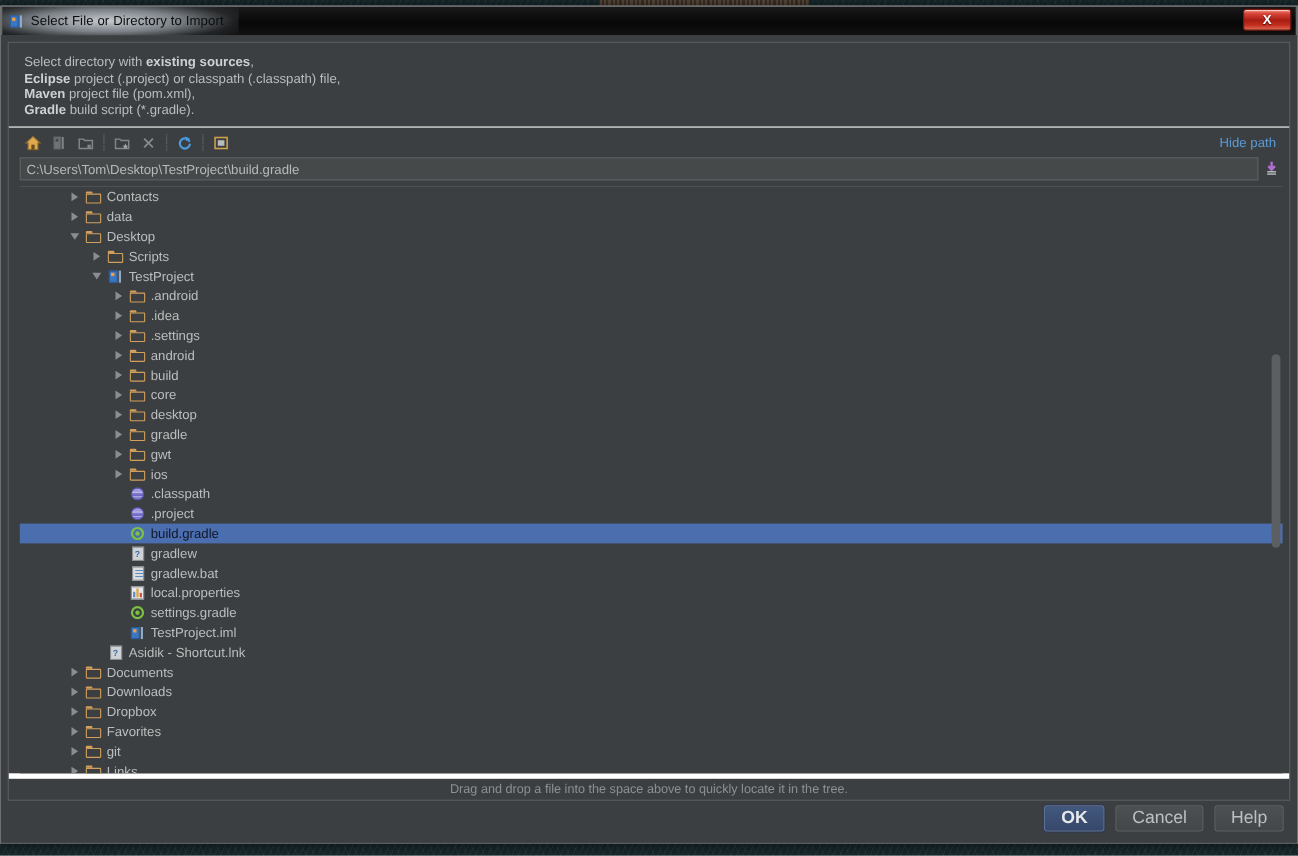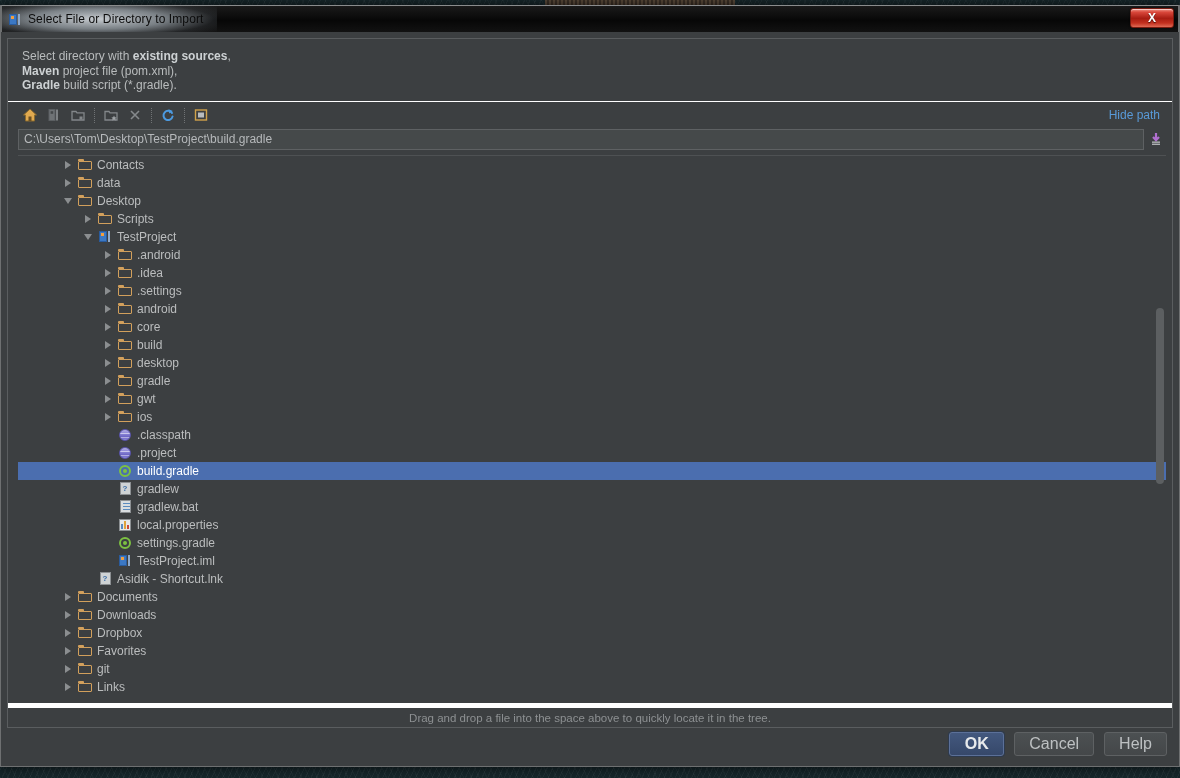--- a/index.html
+++ b/index.html
@@ -236,21 +236,21 @@
     display: flex;
     align-items: center;
     height: 18px;
     font-size: 12px;
     color: #bbbdbe;
     white-space: nowrap;
     cursor: default;
   }
   .row.selected {
     background: #4b6eaf;
-    color: #ffffff;
+    color: #0f172a;
     margin-left: -10px;
     padding-left: 10px;
     margin-right: -6px;
   }
   .twisty {
     width: 16px; height: 16px;
     flex: none;
     display: flex;
     align-items: center;
     justify-content: center;
@@ -483,20 +483,23 @@
       </div>
     </div>
 
     <div id="dialog-body">
 
       <div id="content-panel">
 
         <div id="description">
           <div>
             <span>Select directory with </span><b>existing sources</b><span>,</span>
+          </div>
+          <div>
+            <b>Eclipse</b><span> project (.project) or classpath (.classpath) file,</span>
           </div>
           <div>
             <b>Maven</b><span> project file (pom.xml),</span>
           </div>
           <div>
             <b>Gradle</b><span> build script (*.gradle).</span>
           </div>
         </div>
 
         <div id="toolbar-row">
@@ -685,34 +688,34 @@
                 <span style="display:inline-block;width:82px;flex:none"></span>
                 <span class="twisty collapsed">
                   <i></i>
                 </span>
                 <span class="icon-slot">
                   <span class="ico-folder">
                     <span class="tab"></span>
                     <span class="body"></span>
                   </span>
                 </span>
+                <span class="label">build</span>
+              </div>
+              <div class="row">
+                <span style="display:inline-block;width:82px;flex:none"></span>
+                <span class="twisty collapsed">
+                  <i></i>
+                </span>
+                <span class="icon-slot">
+                  <span class="ico-folder">
+                    <span class="tab"></span>
+                    <span class="body"></span>
+                  </span>
+                </span>
                 <span class="label">core</span>
-              </div>
-              <div class="row">
-                <span style="display:inline-block;width:82px;flex:none"></span>
-                <span class="twisty collapsed">
-                  <i></i>
-                </span>
-                <span class="icon-slot">
-                  <span class="ico-folder">
-                    <span class="tab"></span>
-                    <span class="body"></span>
-                  </span>
-                </span>
-                <span class="label">build</span>
               </div>
               <div class="row">
                 <span style="display:inline-block;width:82px;flex:none"></span>
                 <span class="twisty collapsed">
                   <i></i>
                 </span>
                 <span class="icon-slot">
                   <span class="ico-folder">
                     <span class="tab"></span>
                     <span class="body"></span>

